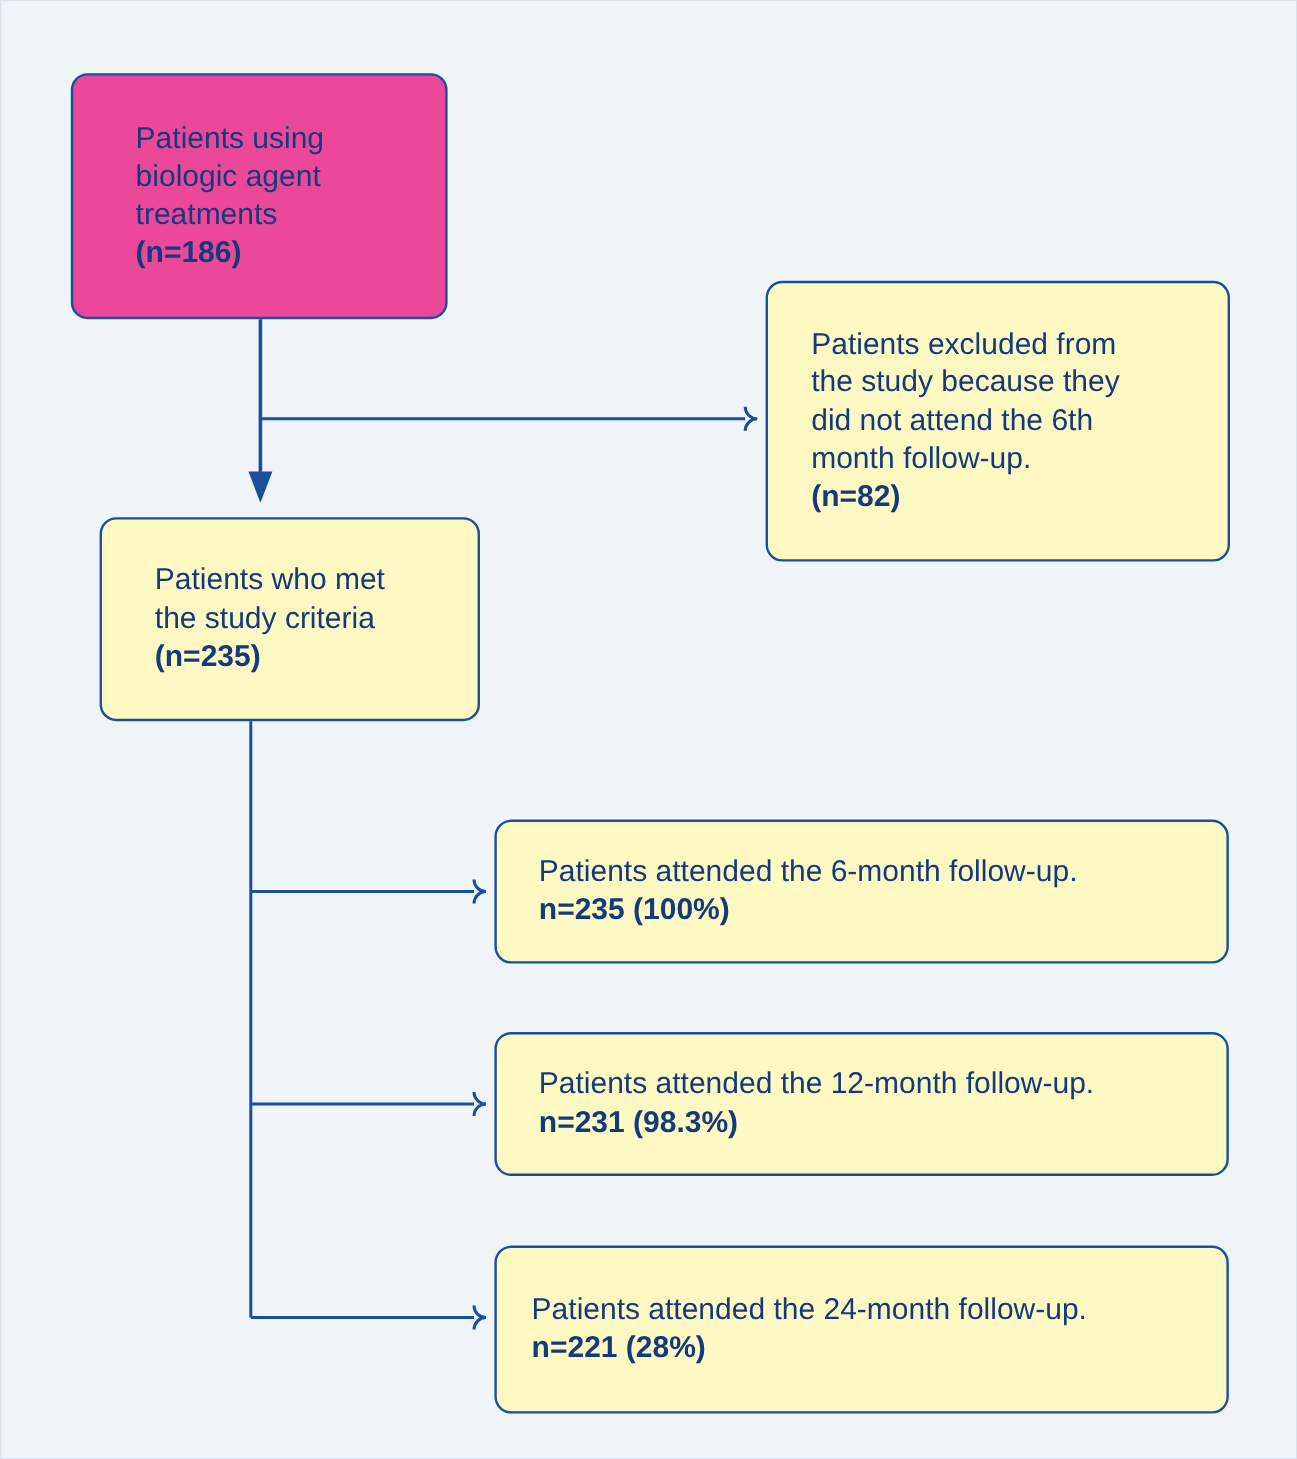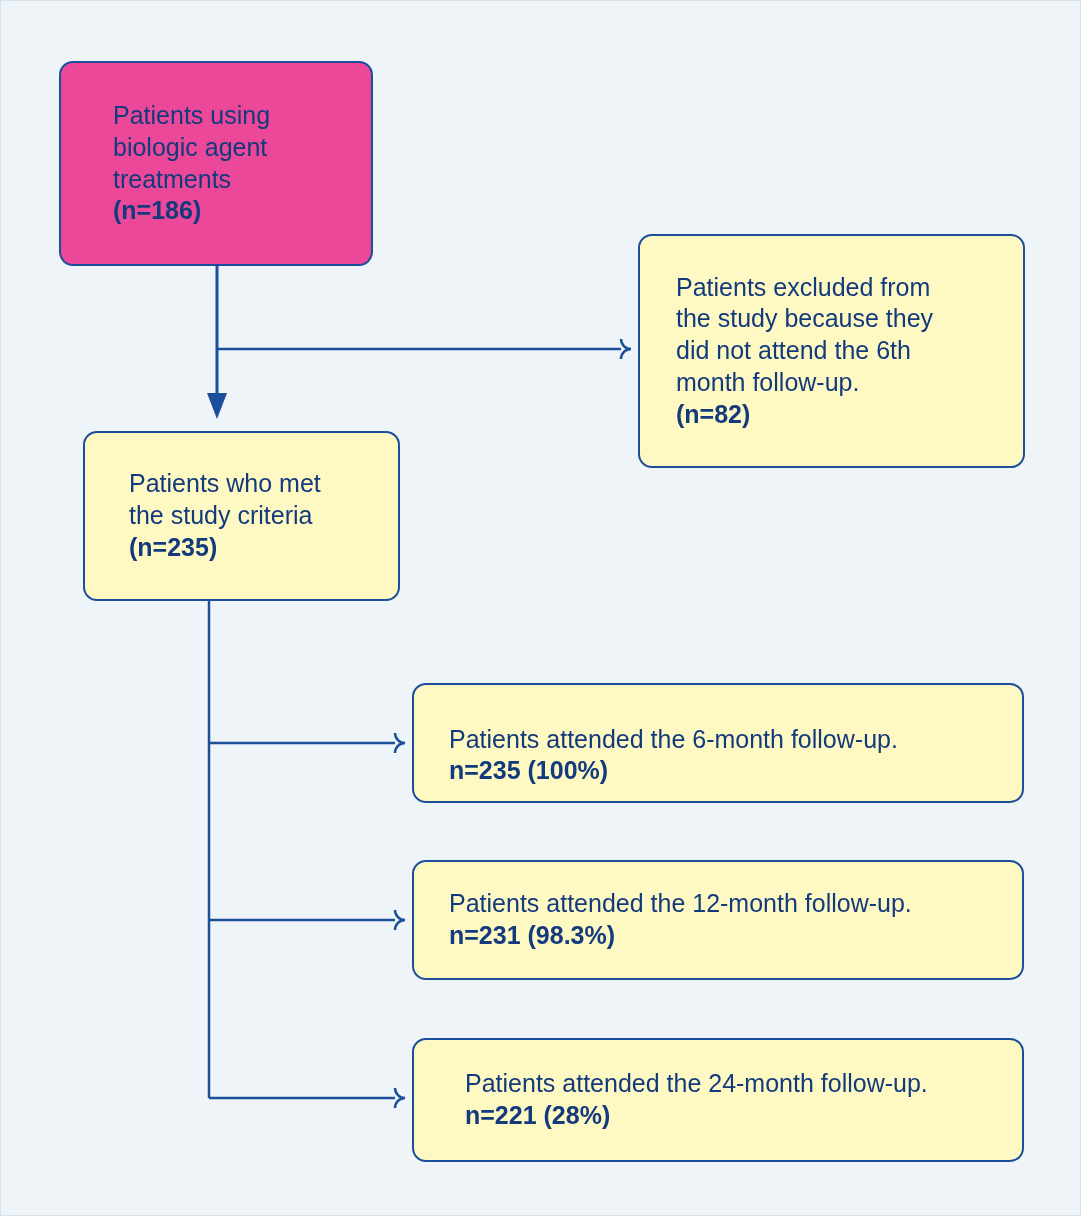--- a/index.html
+++ b/index.html
@@ -71,35 +71,34 @@
     height: 170px;
     padding-left: 44px;
     margin-left: 24px;
   }
   #node-fu6 {
     left: 411px;
     top: 682px;
     width: 612px;
     height: 120px;
     padding-left: 35px;
-    justify-content: flex-end;
   }
   #node-fu12 {
     left: 411px;
     top: 859px;
     width: 612px;
     height: 120px;
     padding-left: 35px;
   }
   #node-fu24 {
     left: 411px;
     top: 1037px;
     width: 612px;
-    height: 124px;
-    padding-left: 51px;
+    height: 140px;
+    padding-left: 29px;
   }
 </style>
 </head>
 <body>
 
 <div id="canvas">
 
   <svg class="connectors" viewBox="0 0 1081 1216">
 
     <path d="M216,265 L216,404" stroke="#1b4f9c" stroke-width="3" fill="none"></path>

